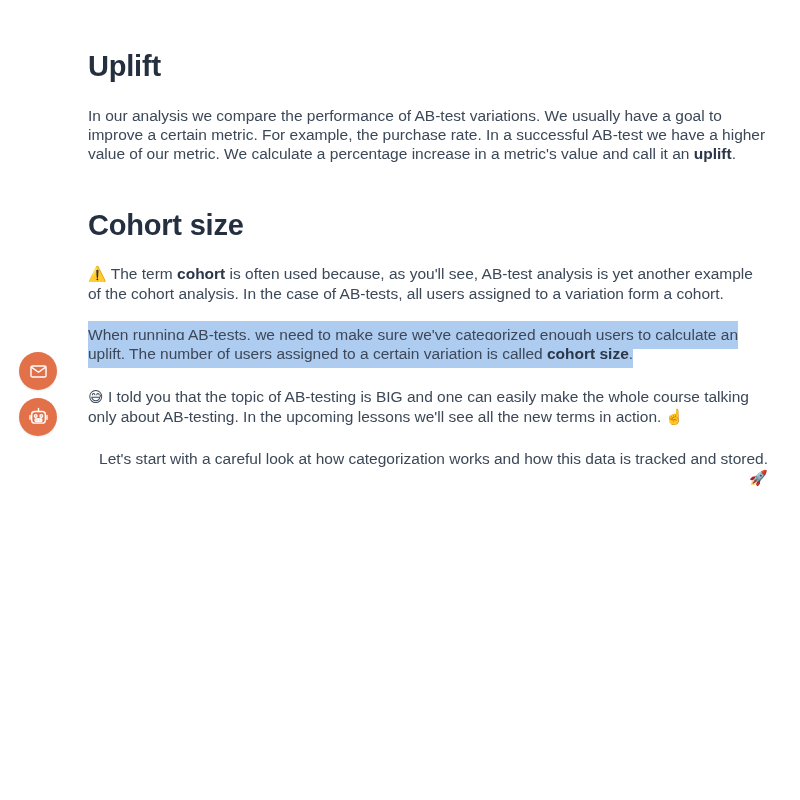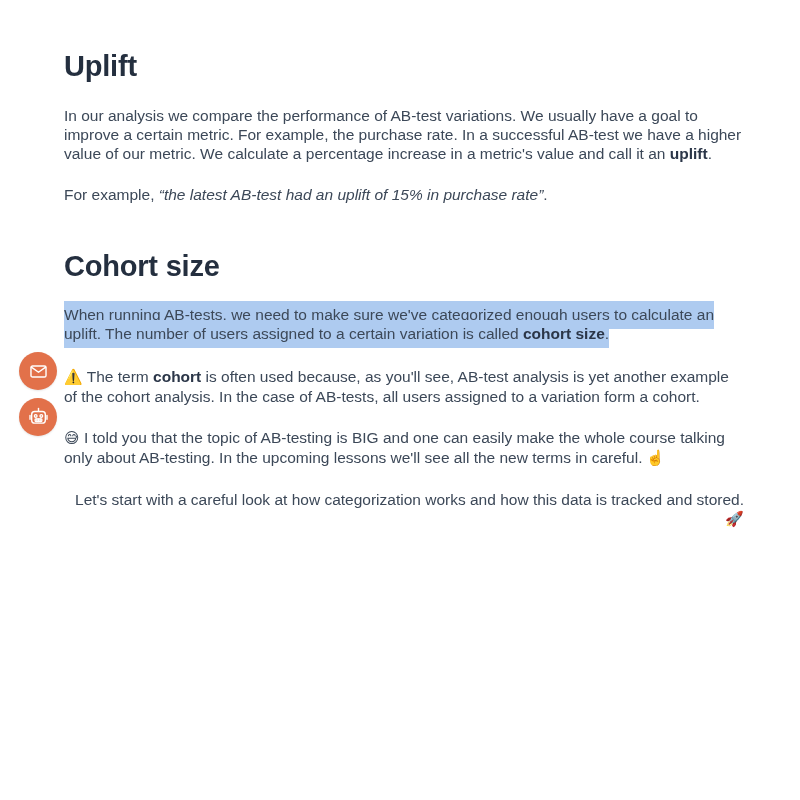--- a/index.html
+++ b/index.html
@@ -36,21 +36,21 @@
     cursor: pointer;
     box-shadow: 0 1px 2px rgba(0,0,0,0.10);
   }
   .action-btn svg {
     display: block;
   }
 
   
   .article {
     position: absolute;
-    left: 64px;
+    left: 88px;
     top: 0;
     width: 680px;
     padding-top: 48px;
     box-sizing: border-box;
   }
 
   h1.doc-heading {
     font-size: 29px;
     line-height: 1.25;
     font-weight: 700;
@@ -128,25 +128,24 @@
   </div>
 
 </div>
 
 <div class="article">
 
   <h1 class="doc-heading">Uplift</h1>
 
   <p class="para"><span>In our analysis we compare the performance of AB-test variations. We usually have a goal to improve a certain metric. For example, the purchase rate. In a successful AB-test we have a higher value of our metric. We calculate a percentage increase in a metric's value and call it an </span><span class="bold">uplift</span><span>.</span></p>
 
-  <p class="para"><span>For example, </span><span class="italic">“the latest AB-test had an uplift of 15% in purchase rate”</span><span>.</span></p>
 
   <h1 class="doc-heading second">Cohort size</h1>
 
+  <p class="para"><span class="emoji">⚠️</span><span> The term </span><span class="bold">cohort</span><span> is often used because, as you'll see, AB-test analysis is yet another example of the cohort analysis. In the case of AB-tests, all users assigned to a variation form a cohort.</span></p>
+
   <p class="para highlighted"><span class="hl"><span>When running AB-tests, we need to make sure we've categorized enough users to calculate an uplift. The number of users assigned to a certain variation is called </span><span class="bold">cohort size</span><span>.</span></span></p>
 
-  <p class="para"><span class="emoji">⚠️</span><span> The term </span><span class="bold">cohort</span><span> is often used because, as you'll see, AB-test analysis is yet another example of the cohort analysis. In the case of AB-tests, all users assigned to a variation form a cohort.</span></p>
-
-  <p class="para"><span class="emoji">😅</span><span> I told you that the topic of AB-testing is BIG and one can easily make the whole course talking only about AB-testing. In the upcoming lessons we'll see all the new terms in careful. </span><span class="emoji">☝️</span></p>
+  <p class="para"><span class="emoji">😅</span><span> I told you that the topic of AB-testing is BIG and one can easily make the whole course talking only about AB-testing. In the upcoming lessons we'll see all the new terms in action. </span><span class="emoji">☝️</span></p>
 
   <p class="para"><span>Let's start with a careful look at how categorization works and how this data is tracked and stored. </span><span class="emoji">🚀</span></p>
 
 </div>
 
 </body></html>

